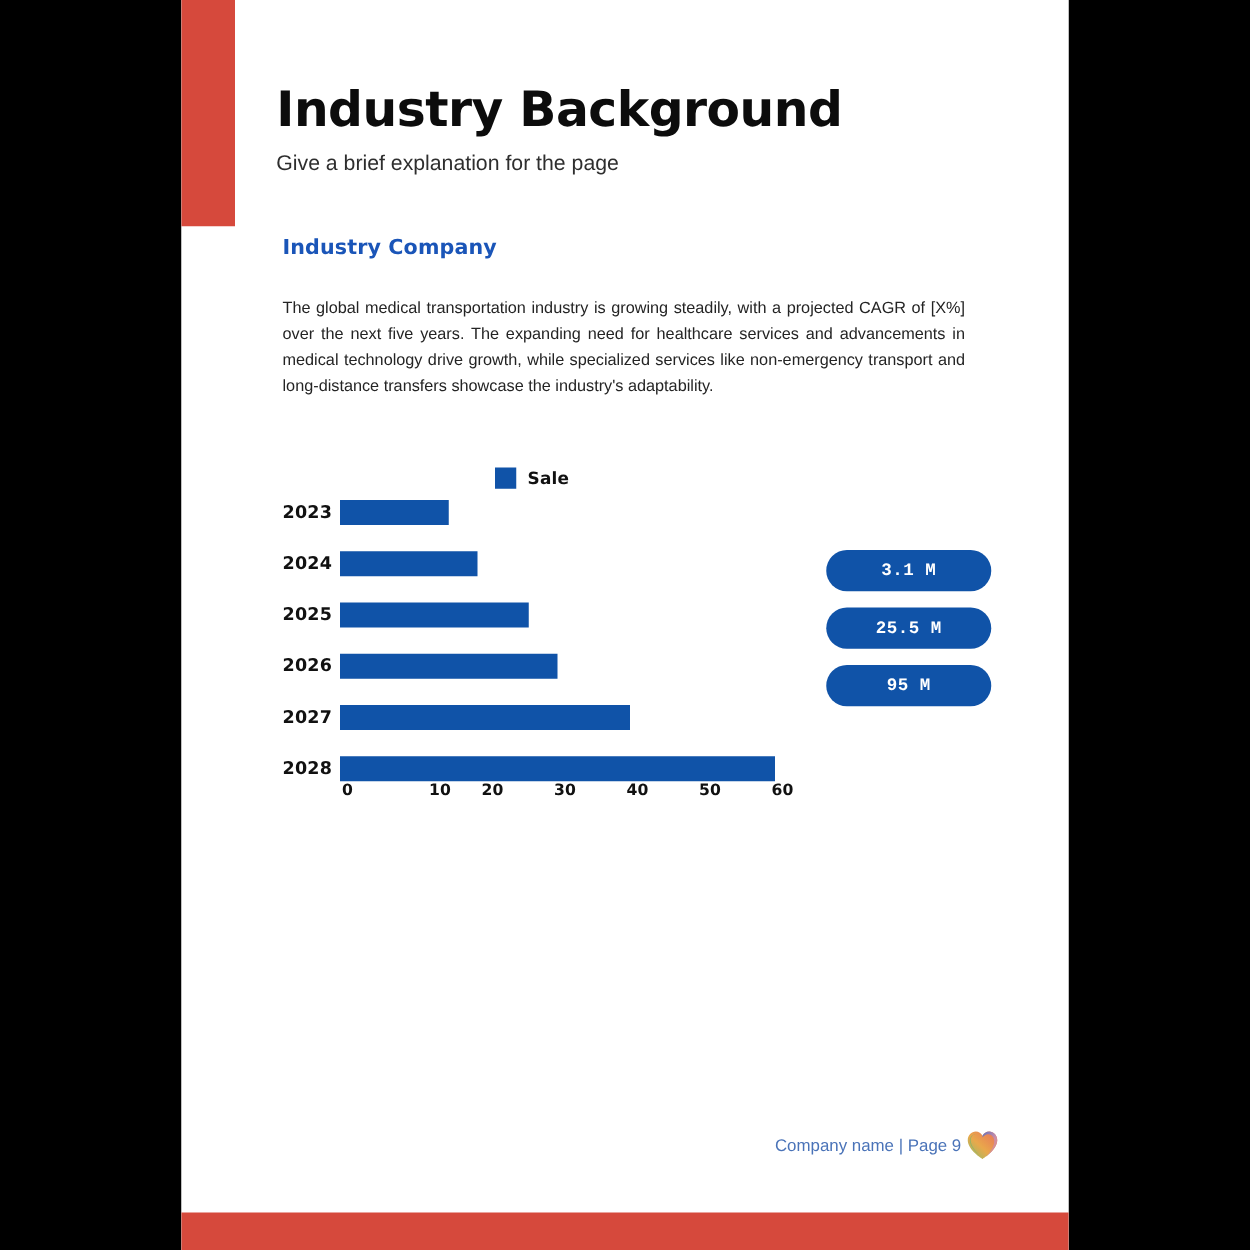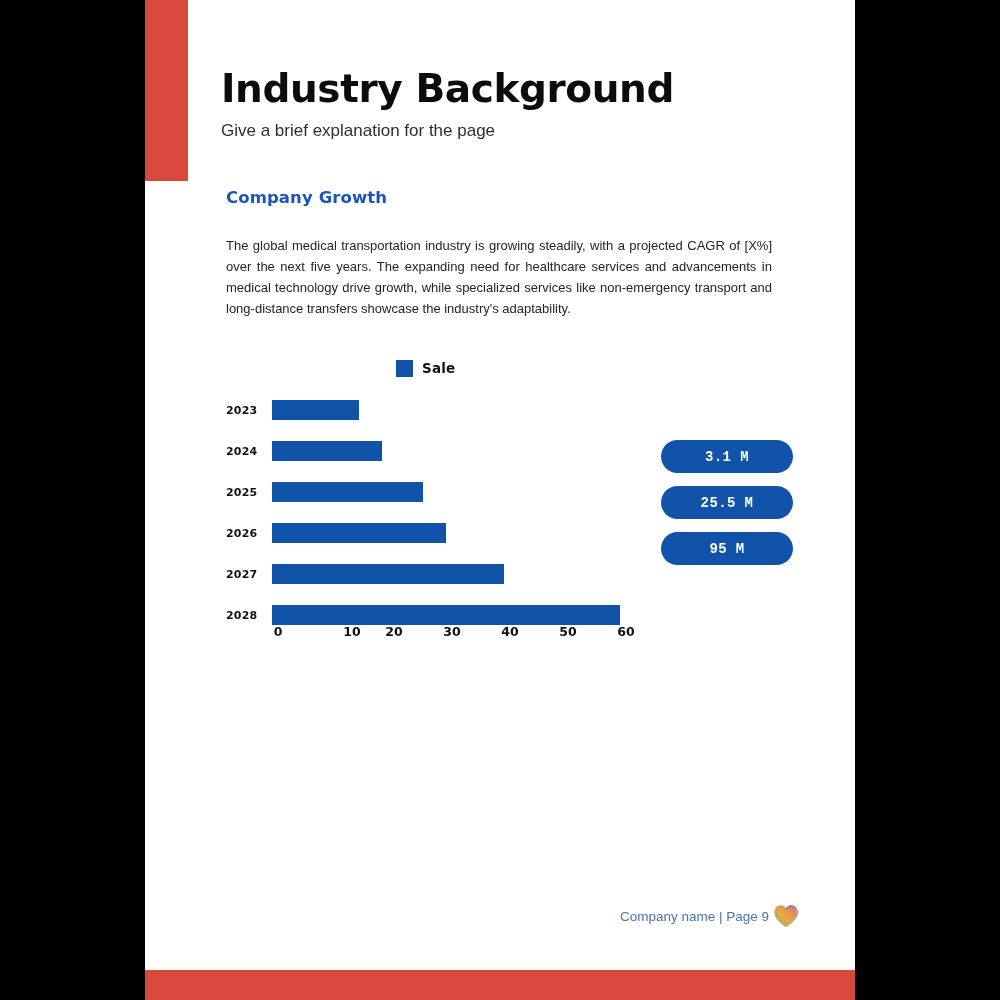--- a/index.html
+++ b/index.html
@@ -105,22 +105,23 @@
     position: absolute;
     left: 81px;
     top: 358px;
     width: 410px;
     height: 290px;
   }
 
   #chart-legend {
     position: absolute;
     left: 170px;
-    top: 2px;
-    display: flex;
+    top: 16px;
+    display: flex;
+    align-items: center;
     gap: 9px;
   }
   #chart-legend .swatch {
     width: 17px;
     height: 17px;
     background: #1053a8;
     display: block;
   }
   #chart-legend .legend-label {
     font-family: "DejaVu Sans", sans-serif;
@@ -145,21 +146,21 @@
     width: 400px;
     height: 20px;
     display: flex;
     align-items: center;
   }
   .bar-cat {
     width: 46px;
     text-align: right;
     padding-right: 16px;
     font-family: "DejaVu Sans", sans-serif;
-    font-size: 11px;
+    font-size: 14px;
     font-weight: 700;
     color: #111111;
     letter-spacing: 0.2px;
     flex: none;
   }
   .bar-track {
     position: relative;
     height: 20px;
     width: 348px;
     flex: none;
@@ -250,21 +251,21 @@
 
     <div id="accent-top"></div>
     <div id="accent-bottom"></div>
 
     <div id="header">
       <div id="page-title">Industry Background</div>
       <div id="page-subtitle">Give a brief explanation for the page</div>
     </div>
 
     <div id="growth-section">
-      <div class="section-heading">Company Growth</div>
+      <div class="section-heading">Industry Company</div>
       <div id="growth-body" class="body-copy">The global medical transportation industry is growing steadily, with a projected CAGR of [X%] over the next five years. The expanding need for healthcare services and advancements in medical technology drive growth, while specialized services like non-emergency transport and long-distance transfers showcase the industry's adaptability.</div>
     </div>
 
     <div id="chart-block">
 
       <div id="chart-legend">
         <span class="swatch"></span>
         <span class="legend-label">Sale</span>
       </div>
 

